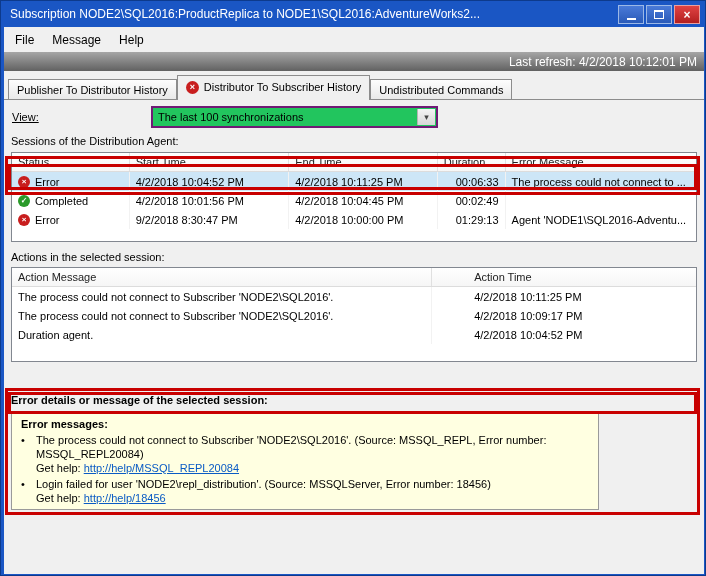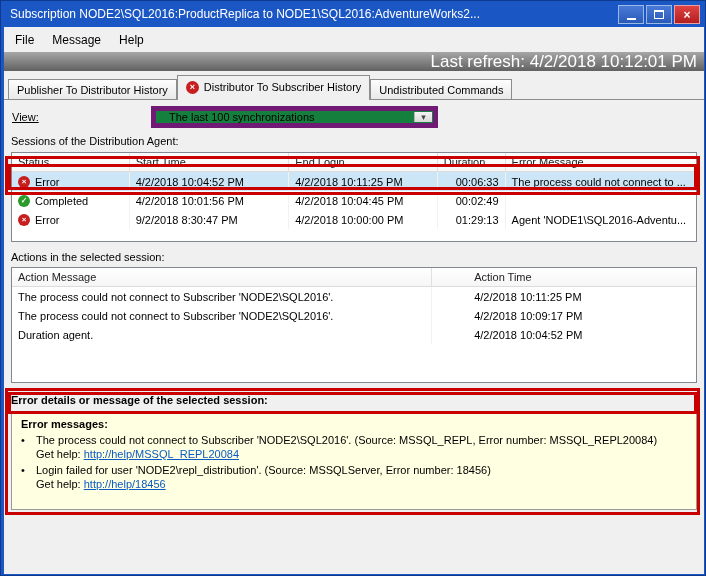--- a/index.html
+++ b/index.html
@@ -15,54 +15,54 @@
   .win-btn{width:26px;height:19px;border:1px solid #9cb8e6;background:linear-gradient(#4a7ad8,#2a5ab8);display:flex;align-items:center;justify-content:center;color:#fff;font-size:12px;font-weight:bold;}
   .win-btn.close{background:linear-gradient(#e04343,#b31f1f);border-color:#e8a0a0;}
   .glyph-min{width:9px;height:2px;background:#fff;margin-top:9px;}
   .glyph-max{width:10px;height:9px;border:1px solid #fff;border-top-width:2px;}
 
   .client{position:absolute;left:3px;top:26px;width:700px;height:547px;background:#f0f0f0;overflow:hidden;font-size:11px;color:#000;}
 
   .menubar{position:absolute;top:0;left:0;right:0;height:25px;display:flex;align-items:center;padding-left:2px;font-size:12px;background:#f0f0f0;}
   .menu-item{padding:4px 9px;}
 
-  .refreshbar{position:absolute;top:25px;left:0;right:0;height:19px;background:linear-gradient(#a6a6a6,#616161);color:#fff;display:flex;align-items:center;justify-content:flex-end;padding-right:7px;font-size:17px;}
+  .refreshbar{position:absolute;top:25px;left:0;right:0;height:19px;background:linear-gradient(#a6a6a6,#616161);color:#fff;display:flex;align-items:center;justify-content:flex-end;padding-right:7px;font-size:12px;}
 
   .tabline{position:absolute;top:72px;left:0;width:700px;height:1px;background:#8c8c8c;z-index:1;}
   .tabs{position:absolute;left:4px;top:48px;height:25px;display:flex;align-items:flex-end;z-index:2;}
   .tab{height:20px;margin-bottom:0;border:1px solid #8c8c8c;border-bottom:none;background:linear-gradient(#fdfdfd,#e9e9e9);padding:4px 8px 0;white-space:nowrap;position:relative;margin-bottom:1px;}
   .tab.active{height:25px;margin-bottom:0;background:#f0f0f0;z-index:3;padding-top:5px;display:flex;gap:5px;align-items:flex-start;}
 
   .icon-circle{width:13px;height:13px;border-radius:50%;color:#fff;font-size:9px;font-weight:bold;display:inline-flex;align-items:center;justify-content:center;line-height:1;flex:none;}
   .icon-err{background:#c81e1e;}
   .icon-ok{background:#2a9a2a;}
   .row-icon{width:12px;height:12px;font-size:8px;margin-right:5px;}
 
   .view-label{position:absolute;left:8px;top:84px;text-decoration:underline;}
-  .combo{position:absolute;left:147px;top:79px;width:287px;height:22px;background:#15803d;border:5px solid #701a75;display:flex;align-items:center;padding-left:13px;}
+  .combo{position:absolute;left:147px;top:79px;width:287px;height:22px;background:#22c55e;border:2px solid #701a75;display:flex;align-items:center;padding-left:5px;}
   .combo-arrow{position:absolute;right:1px;top:1px;bottom:1px;width:18px;background:linear-gradient(#f4f4f4,#d8d8d8);border-left:1px solid #b5b5b5;display:flex;align-items:center;justify-content:center;font-size:9px;color:#444;}
 
   .section-label{position:absolute;left:7px;}
   .lbl-sessions{top:108px;}
   .lbl-actions{top:224px;}
   .lbl-details{top:367px;font-weight:bold;}
 
   .table{position:absolute;left:7px;width:686px;background:#fff;border:1px solid #828790;overflow:hidden;}
   .sessions-table{top:125px;height:90px;}
-  .actions-table{top:240px;height:116px;}
+  .actions-table{top:240px;height:95px;}
   .thead{display:flex;height:19px;border-bottom:1px solid #dcdcdc;background:linear-gradient(#ffffff,#f6f6f6);}
   .th{padding:3px 6px;border-right:1px solid #e0e0e0;color:#222;overflow:hidden;white-space:nowrap;}
   .tr{display:flex;height:19px;align-items:stretch;}
   .tr.selected{background:#cde6f7;}
   .td{padding:0 6px;overflow:hidden;white-space:nowrap;border-right:1px solid #f2f2f2;display:flex;align-items:center;}
   .c0{width:118px;}.c1{width:160px;}.c2{width:149px;}.c3{width:68px;justify-content:flex-end;}.c4{width:191px;border-right:none;}
   .th.c3{justify-content:flex-start;text-align:left;}
   .a0{width:445px;}.a1{width:241px;border-right:none;margin-left:36px;}
 
-  .errorbox{position:absolute;left:7px;top:384px;width:686px;height:99px;background:#ffffe1;border:1px solid #9a9a9a;padding:5px 9px;overflow:hidden;line-height:14px;}
+  .errorbox{position:absolute;left:7px;top:384px;width:588px;height:99px;background:#ffffe1;border:1px solid #9a9a9a;padding:5px 9px;overflow:hidden;line-height:14px;}
   .errorbox .heading{font-weight:bold;}
   .err-item{display:flex;margin-top:2px;}
   .err-item .bullet{width:15px;flex:none;}
   .err-item .bullet::before{content:"•";}
   .err-link{color:#0a5bc4;text-decoration:underline;cursor:pointer;}
 
   .ann{position:absolute;border:3px solid #c80000;z-index:20;pointer-events:none;}
   .ann-top-outer{left:1px;top:129px;width:695px;height:39px;}
   .ann-top-inner{left:4px;top:137px;width:689px;height:26px;}
   .ann-bottom-outer{left:1px;top:361px;width:695px;height:127px;}
@@ -118,21 +118,21 @@
       <span>The last 100 synchronizations</span>
       <span class="combo-arrow">▾</span>
     </div>
 
     <div class="section-label lbl-sessions">Sessions of the Distribution Agent:</div>
 
     <div class="table sessions-table">
       <div class="thead">
         <div class="th c0">Status</div>
         <div class="th c1">Start Time</div>
-        <div class="th c2">End Login</div>
+        <div class="th c2">End Time</div>
         <div class="th c3">Duration</div>
         <div class="th c4">Error Message</div>
       </div>
       <div class="tr selected">
         <div class="td c0">
           <span class="icon-circle icon-err row-icon">×</span>
           <span>Error</span>
         </div>
         <div class="td c1">4/2/2018 10:04:52 PM</div>
         <div class="td c2">4/2/2018 10:11:25 PM</div>

